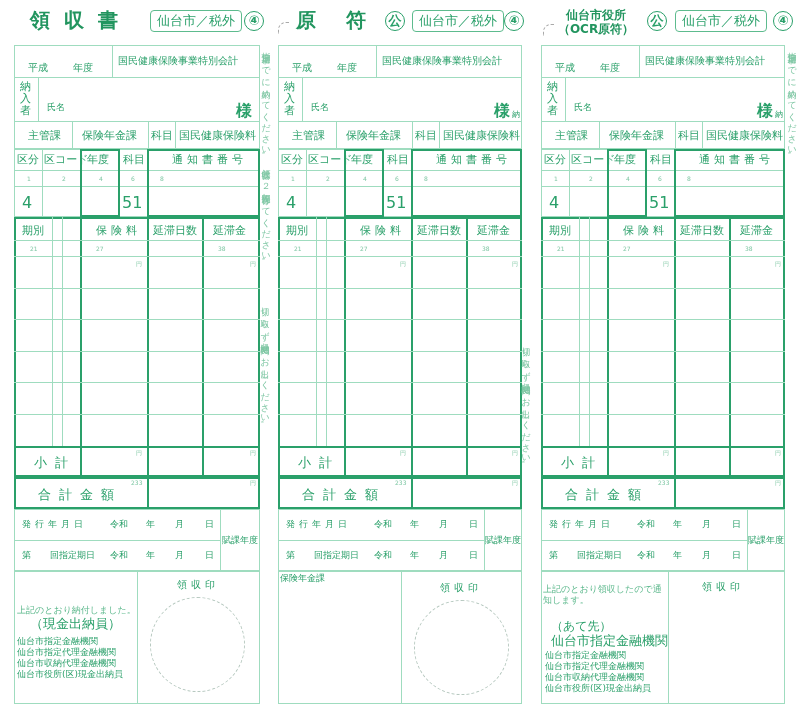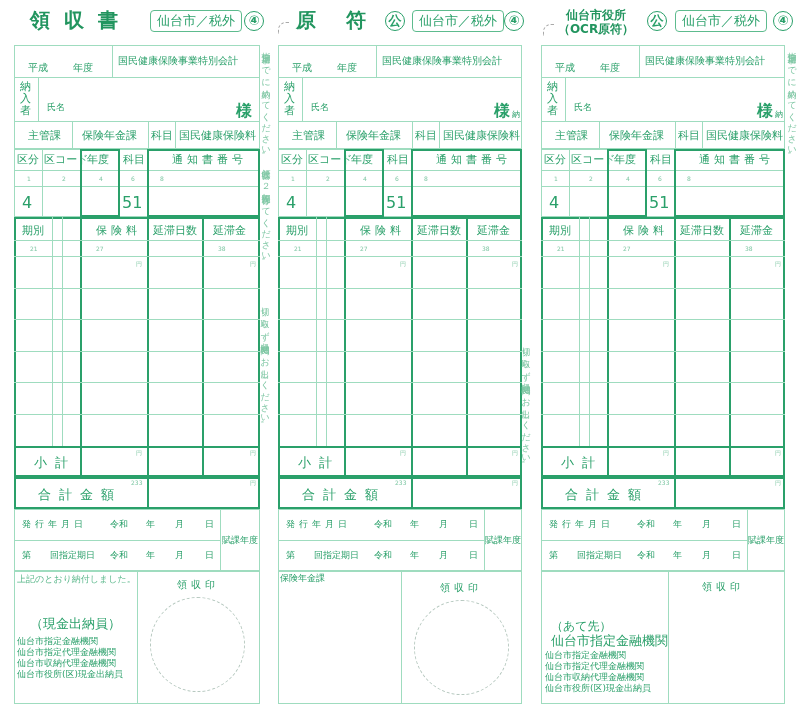--- a/index.html
+++ b/index.html
@@ -128,21 +128,21 @@
   <div class="t s9" style="left:22px;top:551px;">第</div>
   <div class="t s9" style="left:50px;top:551px;">回指定期日</div>
   <div class="t s9" style="left:110px;top:551px;">令和</div>
   <div class="t s9" style="left:146px;top:551px;">年</div>
   <div class="t s9" style="left:175px;top:551px;">月</div>
   <div class="t s9" style="left:205px;top:551px;">日</div>
   <div class="t s9" style="left:222px;top:536px;">賦課年度</div>
 
   <div class="abs thin" style="left:14px;top:571px;width:246px;height:133px;"></div>
   <div class="vl" style="left:137px;top:571px;height:133px;"></div>
-  <div class="t s9" style="left:17px;top:575px;color:#5cb88c;">上記のとおり納付しました。</div>
+  <div class="t s9" style="left:17px;top:606px;color:#5cb88c;">上記のとおり納付しました。</div>
   <div class="t s13" style="left:30px;top:617px;">（現金出納員）</div>
   <div class="t s9" style="left:17px;top:637px;">仙台市指定金融機関</div>
   <div class="t s9" style="left:17px;top:648px;">仙台市指定代理金融機関</div>
   <div class="t s9" style="left:17px;top:659px;">仙台市収納代理金融機関</div>
   <div class="t s9" style="left:17px;top:670px;">仙台市役所(区)現金出納員</div>
   <div class="t s10 sp" style="left:177px;top:580px;">領収印</div>
   <div class="stamp" style="left:150px;top:597px;width:95px;height:95px;"></div>
 
   <div class="vert" style="left:261px;top:45px;height:460px;">指定期日までに納めてください。領収書は２年間保存してください。</div>
 </div>
@@ -350,20 +350,21 @@
   <div class="t s9" style="left:14px;top:551px;">第</div>
   <div class="t s9" style="left:42px;top:551px;">回指定期日</div>
   <div class="t s9" style="left:102px;top:551px;">令和</div>
   <div class="t s9" style="left:138px;top:551px;">年</div>
   <div class="t s9" style="left:167px;top:551px;">月</div>
   <div class="t s9" style="left:197px;top:551px;">日</div>
   <div class="t s9" style="left:213px;top:536px;">賦課年度</div>
 
   <div class="abs thin" style="left:6px;top:571px;width:244px;height:133px;"></div>
   <div class="vl" style="left:133px;top:571px;height:133px;"></div>
+  <div class="t s9" style="left:8px;top:584px;width:122px;white-space:normal;line-height:11px;color:#5cb88c;">上記のとおり領収したので通知します。</div>
   <div class="t s12" style="left:16px;top:620px;">（あて先）</div>
   <div class="t s13" style="left:16px;top:634px;">仙台市指定金融機関</div>
   <div class="t s9" style="left:10px;top:651px;">仙台市指定金融機関</div>
   <div class="t s9" style="left:10px;top:662px;">仙台市指定代理金融機関</div>
   <div class="t s9" style="left:10px;top:673px;">仙台市収納代理金融機関</div>
   <div class="t s9" style="left:10px;top:684px;">仙台市役所(区)現金出納員</div>
   <div class="t s10 sp" style="left:167px;top:582px;">領収印</div>
 
   <div class="vert" style="left:252px;top:45px;height:130px;">指定期日までに納めてください。</div>
 </div>

